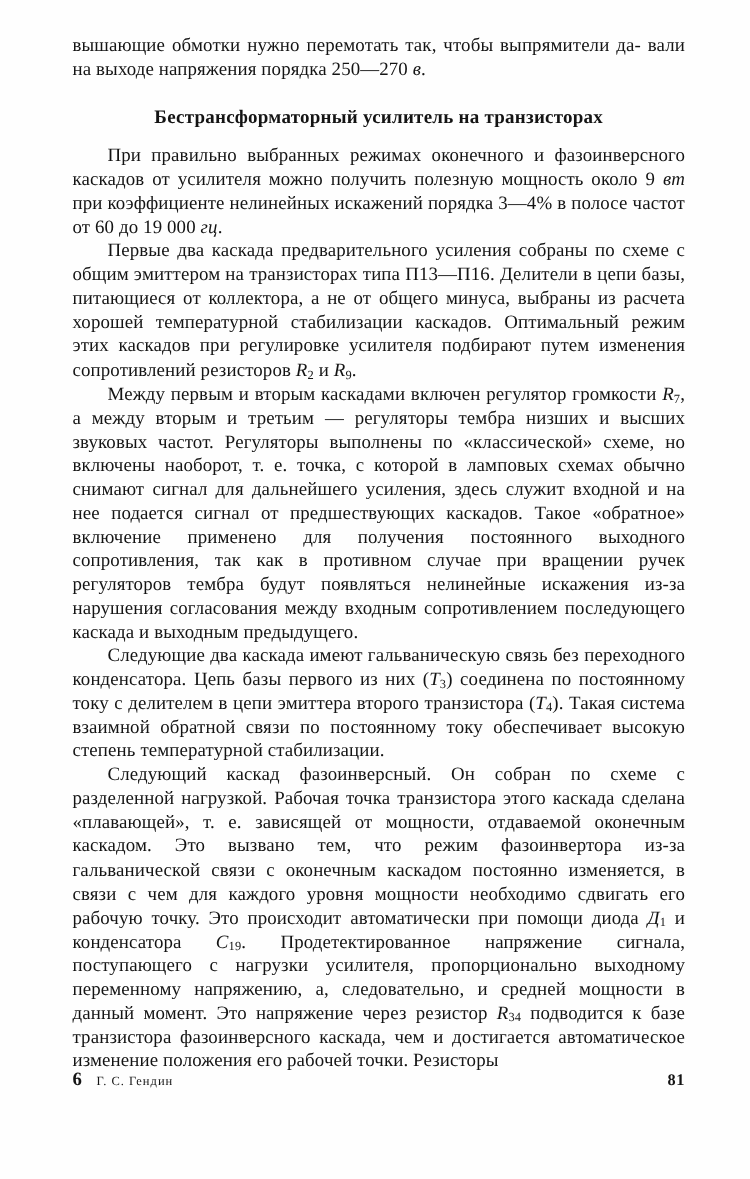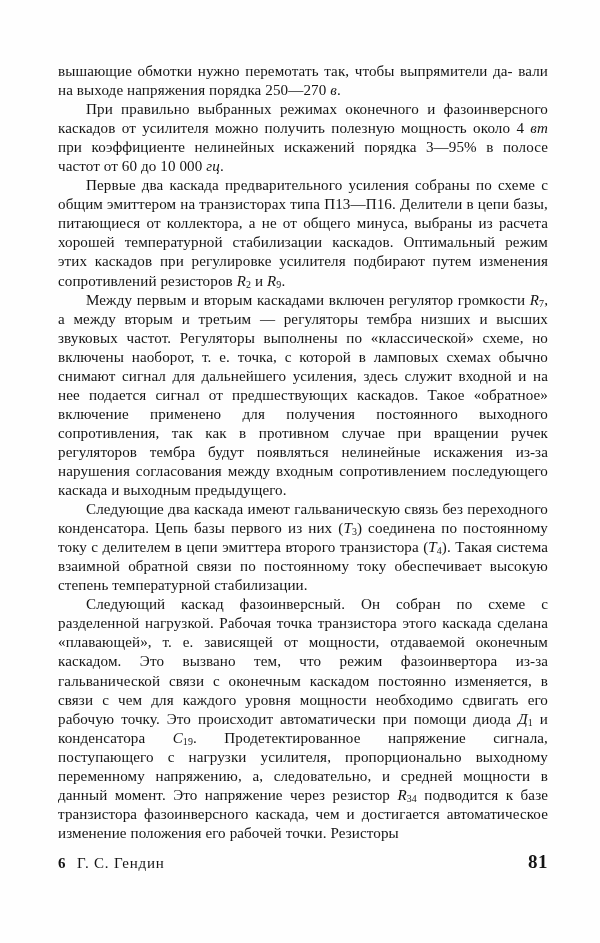--- a/index.html
+++ b/index.html
@@ -13,21 +13,21 @@
     font-family: "Liberation Serif", "DejaVu Serif", serif;
     color: #111111;
     overflow: hidden;
   }
   .page {
     position: relative;
     width: 600px;
     height: 943px;
     background: #fefefe;
     box-sizing: border-box;
-    padding: 62px 52px 0 58px;
+    padding: 28px 52px 0 58px;
   }
   .body-text {
     font-size: 15.1px;
     line-height: 19.05px;
     text-align: justify;
     text-justify: inter-word;
     letter-spacing: 0.1px;
     color: #141414;
   }
   p.para {
@@ -77,42 +77,43 @@
     display: flex;
     align-items: baseline;
     gap: 11px;
     letter-spacing: 0.6px;
   }
   .signature-mark {
     font-weight: bold;
     font-size: 15px;
   }
   .author-line {
-    font-size: 15px;
+    font-size: 10px;
     letter-spacing: 0.8px;
   }
   .page-number {
     font-weight: bold;
-    font-size: 19px;
+    font-size: 13px;
     letter-spacing: 0.5px;
   }
 </style>
 </head>
 <body>
 
 <div class="page">
 
   <div class="body-text">
 
     <p class="para cont"><span>вышающие обмотки нужно перемотать так, чтобы выпрямители да-</span> <span>вали на выходе напряжения порядка 250—270 </span><span class="ital">в</span><span>.</span></p>
 
 
+    <h2 class="section-heading">Бестрансформаторный усилитель на транзисторах</h2>
 
 
-    <p class="para"><span>При правильно выбранных режимах оконечного и фазоинверсного каскадов от усилителя можно получить полезную мощность около 4 </span><span class="ital">вт</span><span> при коэффициенте нелинейных искажений порядка 3—95% в полосе частот от 60 до 10 000 </span><span class="ital">гц</span><span>.</span></p>
+    <p class="para"><span>При правильно выбранных режимах оконечного и фазоинверсного каскадов от усилителя можно получить полезную мощность около 9 </span><span class="ital">вт</span><span> при коэффициенте нелинейных искажений порядка 3—4% в полосе частот от 60 до 19 000 </span><span class="ital">гц</span><span>.</span></p>
 
     <p class="para"><span>Первые два каскада предварительного усиления собраны по схеме с общим эмиттером на транзисторах типа П13—П16. Делители в цепи базы, питающиеся от коллектора, а не от общего минуса, выбраны из расчета хорошей температурной стабилизации каскадов. Оптимальный режим этих каскадов при регулировке усилителя подбирают путем изменения сопротивлений резисторов </span><span class="var">R</span><sub>2</sub><span> и </span><span class="var">R</span><sub>9</sub><span>.</span></p>
 
     <p class="para"><span>Между первым и вторым каскадами включен регулятор громкости </span><span class="var">R</span><sub>7</sub><span>, а между вторым и третьим — регуляторы тембра низших и высших звуковых частот. Регуляторы выполнены по «классической» схеме, но включены наоборот, т. е. точка, с которой в ламповых схемах обычно снимают сигнал для дальнейшего усиления, здесь служит входной и на нее подается сигнал от предшествующих каскадов. Такое «обратное» включение применено для получения постоянного выходного сопротивления, так как в противном случае при вращении ручек регуляторов тембра будут появляться нелинейные искажения из-за нарушения согласования между входным сопротивлением последующего каскада и выходным предыдущего.</span></p>
 
     <p class="para"><span>Следующие два каскада имеют гальваническую связь без переходного конденсатора. Цепь базы первого из них (</span><span class="var">T</span><sub>3</sub><span>) соединена по постоянному току с делителем в цепи эмиттера второго транзистора (</span><span class="var">T</span><sub>4</sub><span>). Такая система взаимной обратной связи по постоянному току обеспечивает высокую степень температурной стабилизации.</span></p>
 
     <p class="para"><span>Следующий каскад фазоинверсный. Он собран по схеме с разделенной нагрузкой. Рабочая точка транзистора этого каскада сделана «плавающей», т. е. зависящей от мощности, отдаваемой оконечным каскадом. Это вызвано тем, что режим фазоинвертора из-за гальванической связи с оконечным каскадом постоянно изменяется, в связи с чем для каждого уровня мощности необходимо сдвигать его рабочую точку. Это происходит автоматически при помощи диода </span><span class="var">Д</span><sub>1</sub><span> и конденсатора </span><span class="var">C</span><sub>19</sub><span>. Продетектированное напряжение сигнала, поступающего с нагрузки усилителя, пропорционально выходному переменному напряжению, а, следовательно, и средней мощности в данный момент. Это напряжение через резистор </span><span class="var">R</span><sub>34</sub><span> подводится к базе транзистора фазоинверсного каскада, чем и достигается автоматическое изменение положения его рабочей точки. Резисторы </span></p>
 
   </div>

